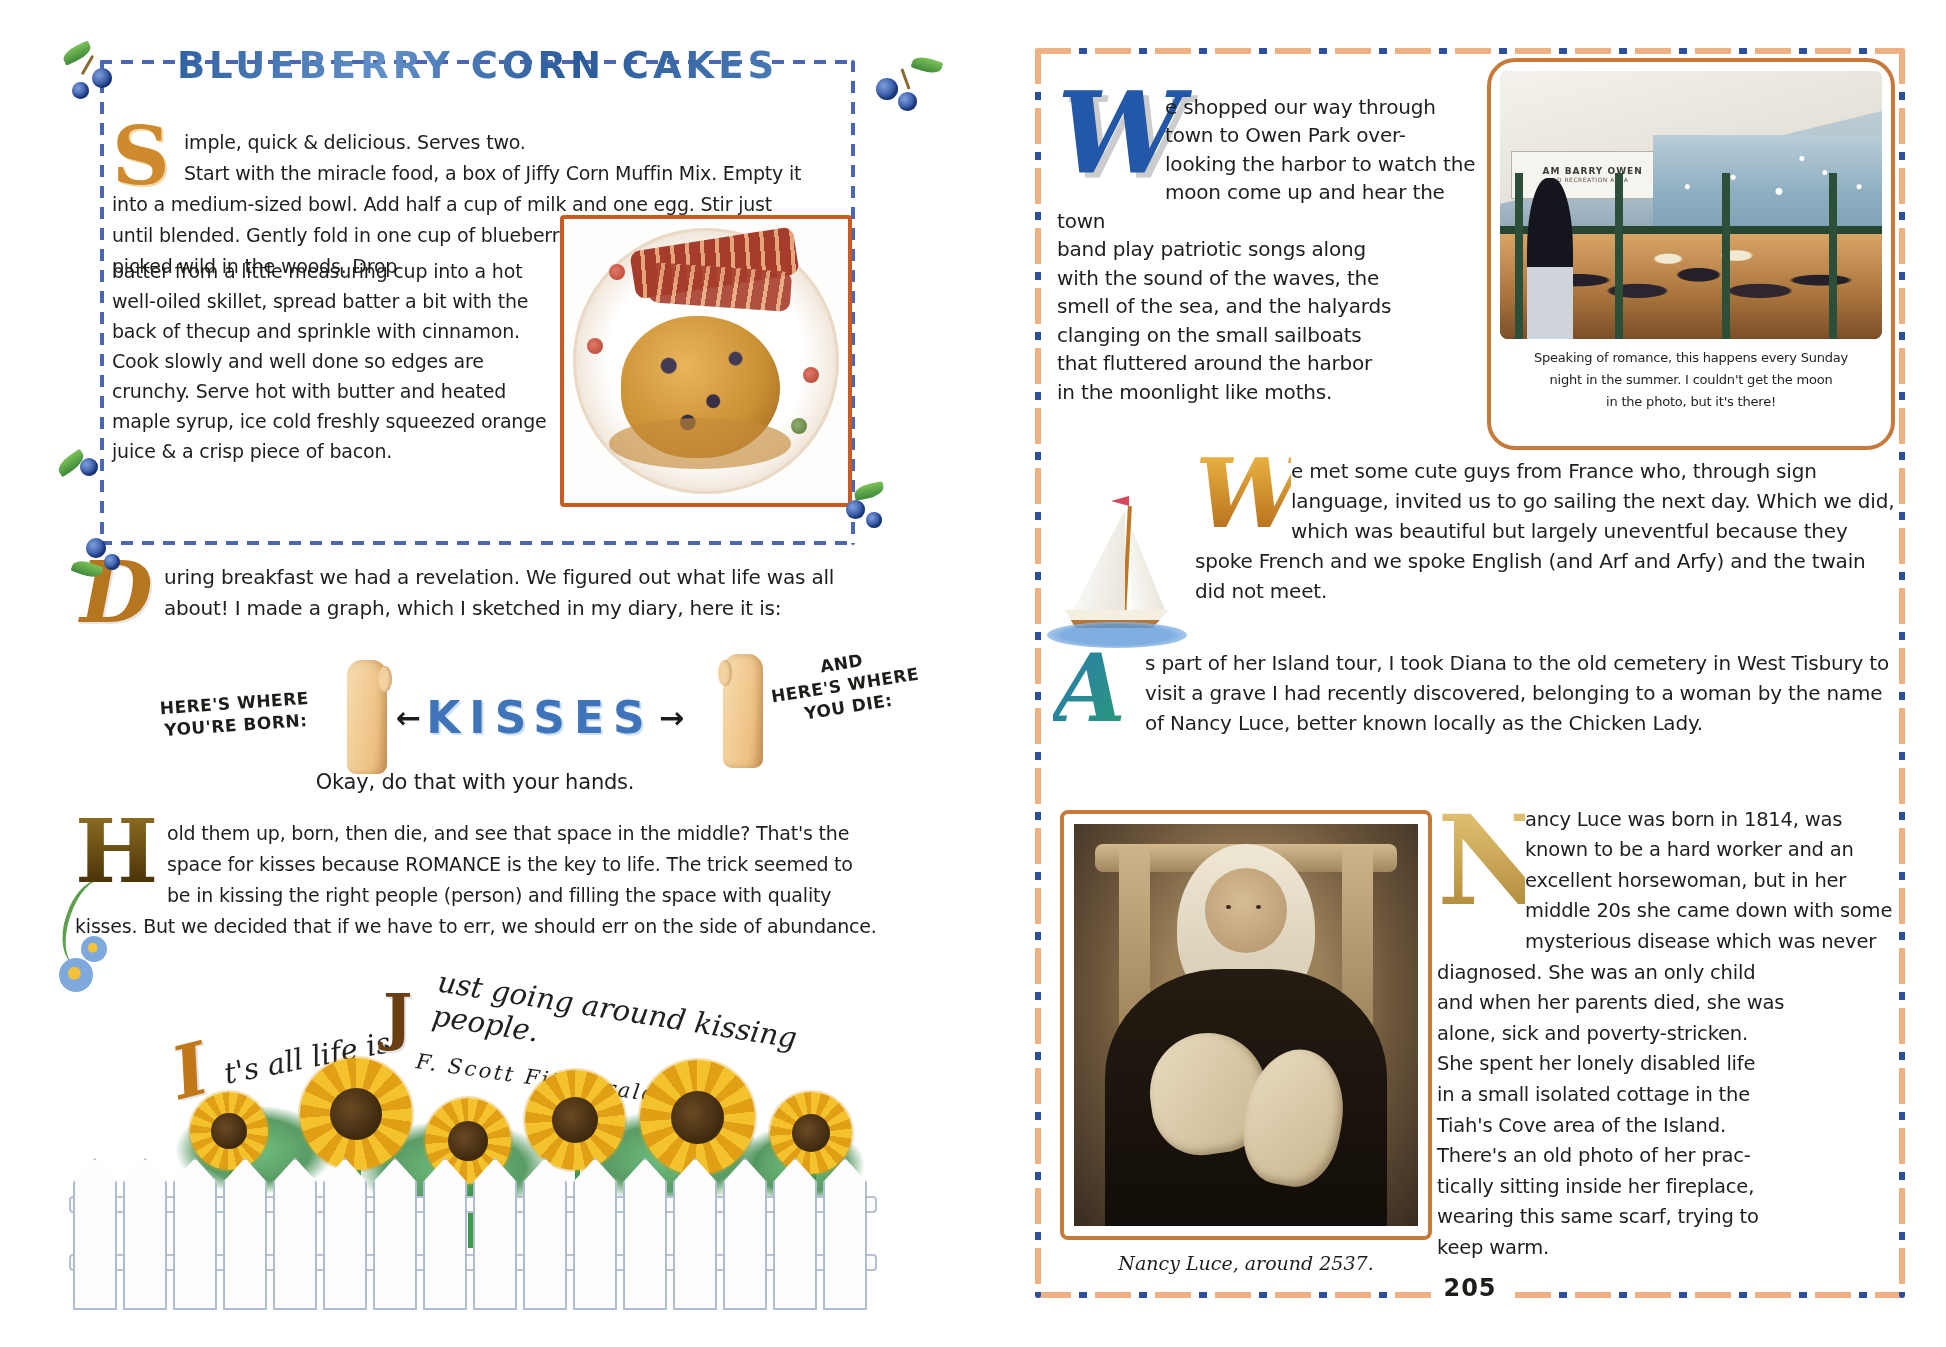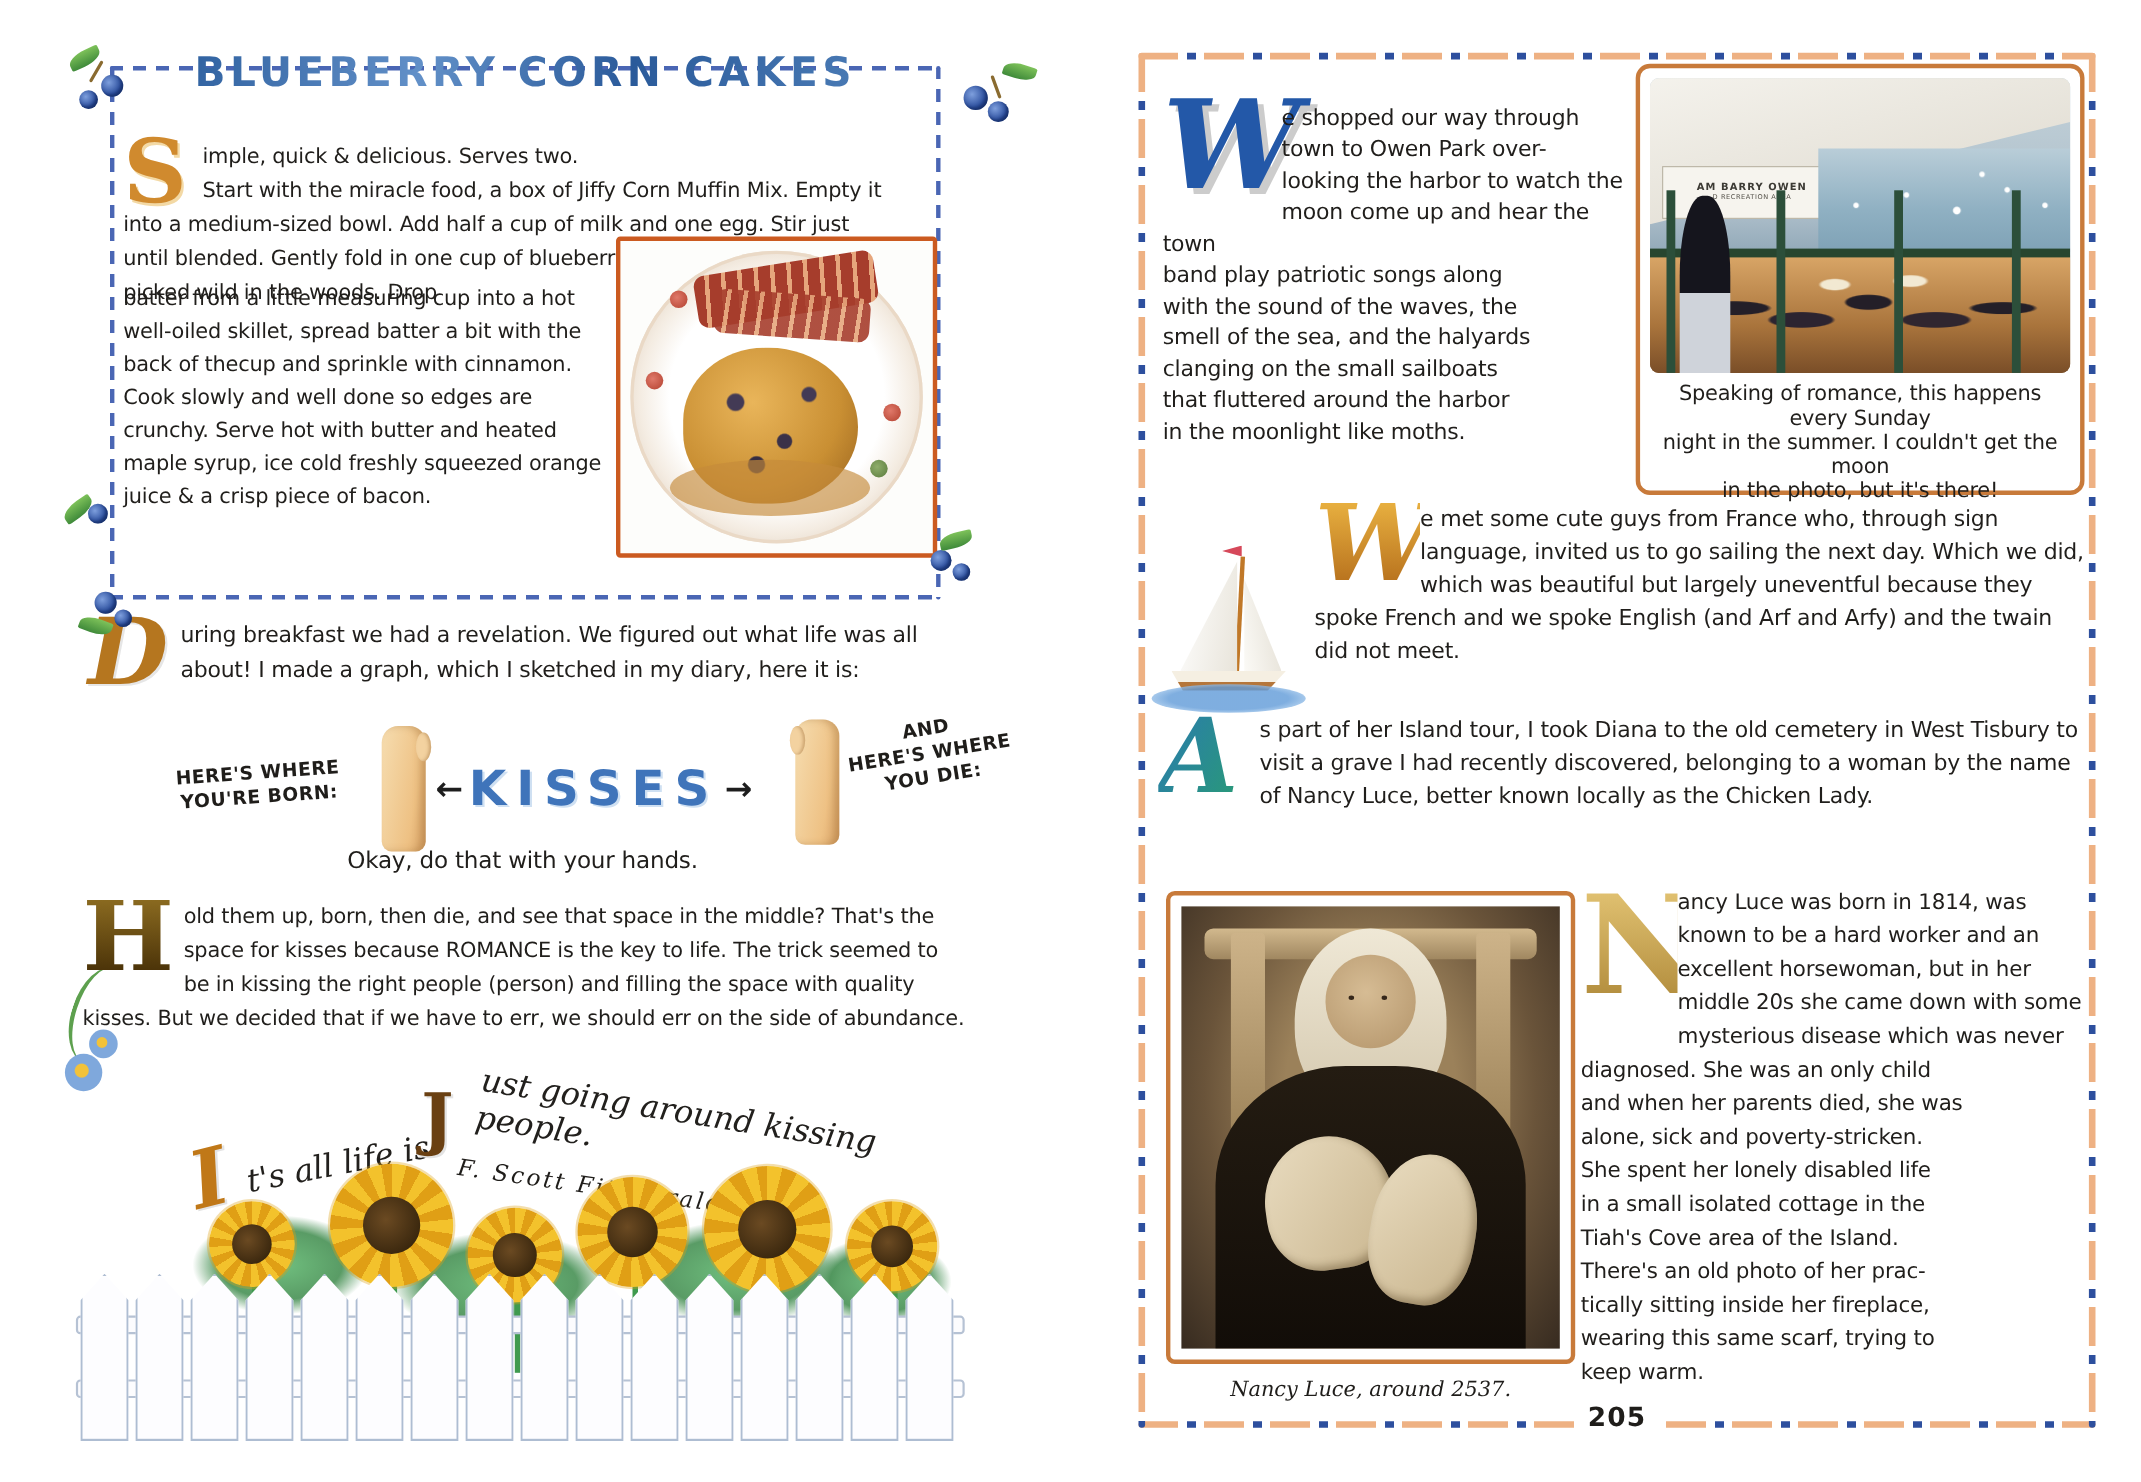--- a/index.html
+++ b/index.html
@@ -83,21 +83,21 @@
   .berries{position:absolute;z-index:4;}
   .b{position:absolute;border-radius:50%;background:radial-gradient(circle at 35% 35%,#7e9fdd,#2c4f9e 60%,#1a3a7e);box-shadow:inset -2px -2px 3px rgba(10,25,70,.5);}
   .leafg{position:absolute;width:30px;height:14px;background:linear-gradient(#7ec25a,#3f8a3a);border-radius:60% 10% 60% 10%;}
   .stemb{position:absolute;width:3px;height:22px;background:#8a6b30;border-radius:2px;}
   
   #right-page{left:1035px;top:48px;width:870px;height:1252px;}
   .rp-edge{position:absolute;height:6px;border-radius:3px;background:repeating-linear-gradient(90deg,#eeb183 0 36px,transparent 36px 44px,#2d4f9e 44px 52px,transparent 52px 60px);}
   .rp-edge.v{width:6px;height:auto;background:repeating-linear-gradient(180deg,#eeb183 0 36px,transparent 36px 44px,#2d4f9e 44px 52px,transparent 52px 60px);}
   .cap-w-blue{float:left;width:108px;height:92px;font-family:"DejaVu Serif",serif;font-style:italic;font-weight:bold;font-size:112px;line-height:80px;color:#2358a8;text-shadow:6px 5px 0 #cccccc;}
   .para-shopped{position:absolute;left:22px;top:16px;width:436px;font-size:20px;line-height:28.5px;}
-  .band-panel{position:absolute;left:452px;top:10px;width:408px;height:392px;background:#fff;border:4px solid #c87a3a;border-radius:13px;padding:9px 9px 4px 9px;box-sizing:border-box;}
+  .band-panel{position:absolute;left:452px;top:10px;width:408px;height:392px;background:#fff;border:4px solid #c87a3a;border-radius:28px;padding:9px 9px 4px 9px;box-sizing:border-box;}
   .band-photo{position:relative;width:100%;height:268px;border-radius:8px;overflow:hidden;background:linear-gradient(#c3d2da,#aebfca 45%,#90a8b8 60%,#a97f4b 62%,#7d5630);}
   .roof{position:absolute;left:0;top:0;width:100%;height:62%;background:linear-gradient(165deg,#f4f2ec,#d9d4c8);clip-path:polygon(0 0,100% 0,100% 24%,0 80%);}
   .signbar{position:absolute;left:3%;top:30%;width:42%;height:17%;background:#f6f4ee;border:1px solid #b9b2a2;display:flex;flex-direction:column;justify-content:center;align-items:center;}
   .signbar .s1{font-size:9px;font-weight:bold;color:#3c3a34;letter-spacing:1px;line-height:10px;}
   .signbar .s2{font-size:6px;color:#55524a;letter-spacing:.5px;line-height:8px;}
   .greensign{position:absolute;left:48%;top:31%;width:11%;height:9%;background:#3f6b4a;clip-path:polygon(0 0,80% 0,100% 50%,80% 100%,0 100%);}
   .harbor{position:absolute;right:0;top:24%;width:60%;height:35%;
     background:
       radial-gradient(circle at 15% 55%,#fff 0 2px,transparent 3px),
       radial-gradient(circle at 35% 45%,#fff 0 2px,transparent 3px),
@@ -112,21 +112,21 @@
       radial-gradient(ellipse at 36% 55%,#2c2430 0 8%,transparent 9%),
       radial-gradient(ellipse at 52% 40%,#241f28 0 7%,transparent 8%),
       radial-gradient(ellipse at 68% 55%,#30262f 0 8%,transparent 9%),
       radial-gradient(ellipse at 84% 45%,#241f28 0 6%,transparent 7%),
       radial-gradient(ellipse at 44% 25%,#f2e9d2 0 4%,transparent 5%),
       radial-gradient(ellipse at 62% 22%,#f2e9d2 0 4%,transparent 5%),
       linear-gradient(#d9a667,#a9743c 60%,#7a4e28);}
   .toprail{position:absolute;left:0;bottom:39%;width:100%;height:8px;background:#27462f;}
   .post{position:absolute;bottom:0;width:8px;height:62%;background:#2c4f3a;}
   .conductor{position:absolute;left:7%;bottom:0;width:12%;height:60%;background:linear-gradient(#15151d 0 55%,#cfd3da 55%);border-radius:45% 45% 0 0;}
-  .band-caption{margin-top:8px;text-align:center;font-size:19px;line-height:22px;letter-spacing:-0.2px;}
+  .band-caption{margin-top:8px;text-align:center;font-size:13px;line-height:22px;letter-spacing:-0.2px;}
   .cap-w-gold{float:left;width:96px;height:86px;font-family:"DejaVu Serif",serif;font-style:italic;font-weight:bold;font-size:96px;line-height:76px;
     background-image:linear-gradient(#e8b040,#b06818);-webkit-background-clip:text;background-clip:text;color:transparent;}
   .para-sailing{position:absolute;left:160px;top:408px;width:706px;font-size:20px;line-height:30px;}
   .boat{position:absolute;left:12px;top:448px;width:140px;height:155px;}
   .mast{position:absolute;left:78px;top:10px;width:4px;height:110px;background:#c07828;transform:rotate(3deg);}
   .sail-main{position:absolute;left:26px;top:14px;width:52px;height:100px;background:linear-gradient(100deg,#ffffff,#e8e4da);clip-path:polygon(100% 0,100% 100%,0 100%);}
   .sail-jib{position:absolute;left:84px;top:30px;width:34px;height:84px;background:linear-gradient(80deg,#fbfaf6,#e2ddd2);clip-path:polygon(0 0,100% 100%,0 100%);}
   .pennant{position:absolute;left:64px;top:0px;width:18px;height:10px;background:#d6485a;clip-path:polygon(100% 0,0 50%,100% 100%);}
   .hull{position:absolute;left:18px;top:114px;width:104px;height:18px;background:linear-gradient(#f5efe2 0 55%,#b5763a 55%);clip-path:polygon(0 0,100% 0,84% 100%,10% 100%);}
   .water{position:absolute;left:0px;top:126px;width:140px;height:26px;border-radius:50%;background:radial-gradient(ellipse,#5f9ad8 0 55%,#9cc3ea 75%,transparent);opacity:.8;}

